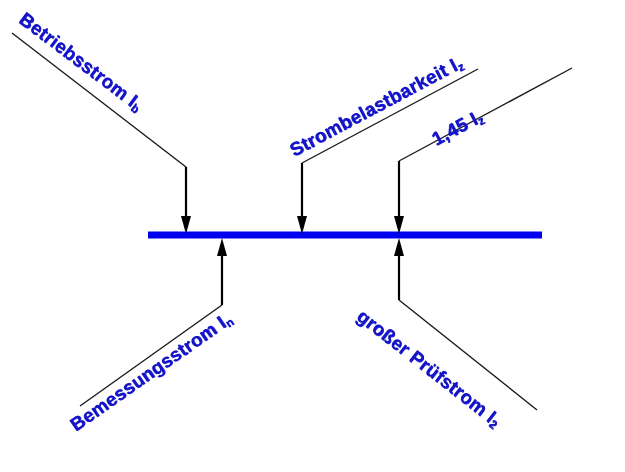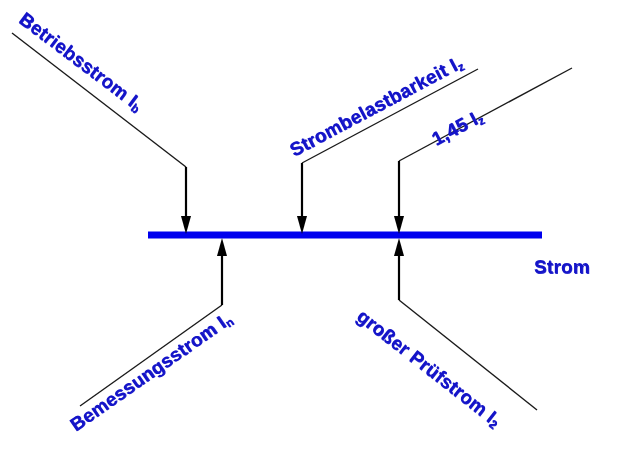--- a/index.html
+++ b/index.html
@@ -103,15 +103,14 @@
   </div>
 
   <div class="lbl" style="left:66px; top:418px; transform:rotate(-35deg);">
     <span>Bemessungsstrom I</span><sub>n</sub>
   </div>
 
   <div class="lbl" style="left:366px; top:305px; transform:rotate(38deg);">
     <span>großer Prüfstrom I</span><sub>2</sub>
   </div>
 
-  <div class="lbl lbl-horizontal" style="left:534px; top:256px;">Strom</div>
 
 </div>
 
 </body></html>

